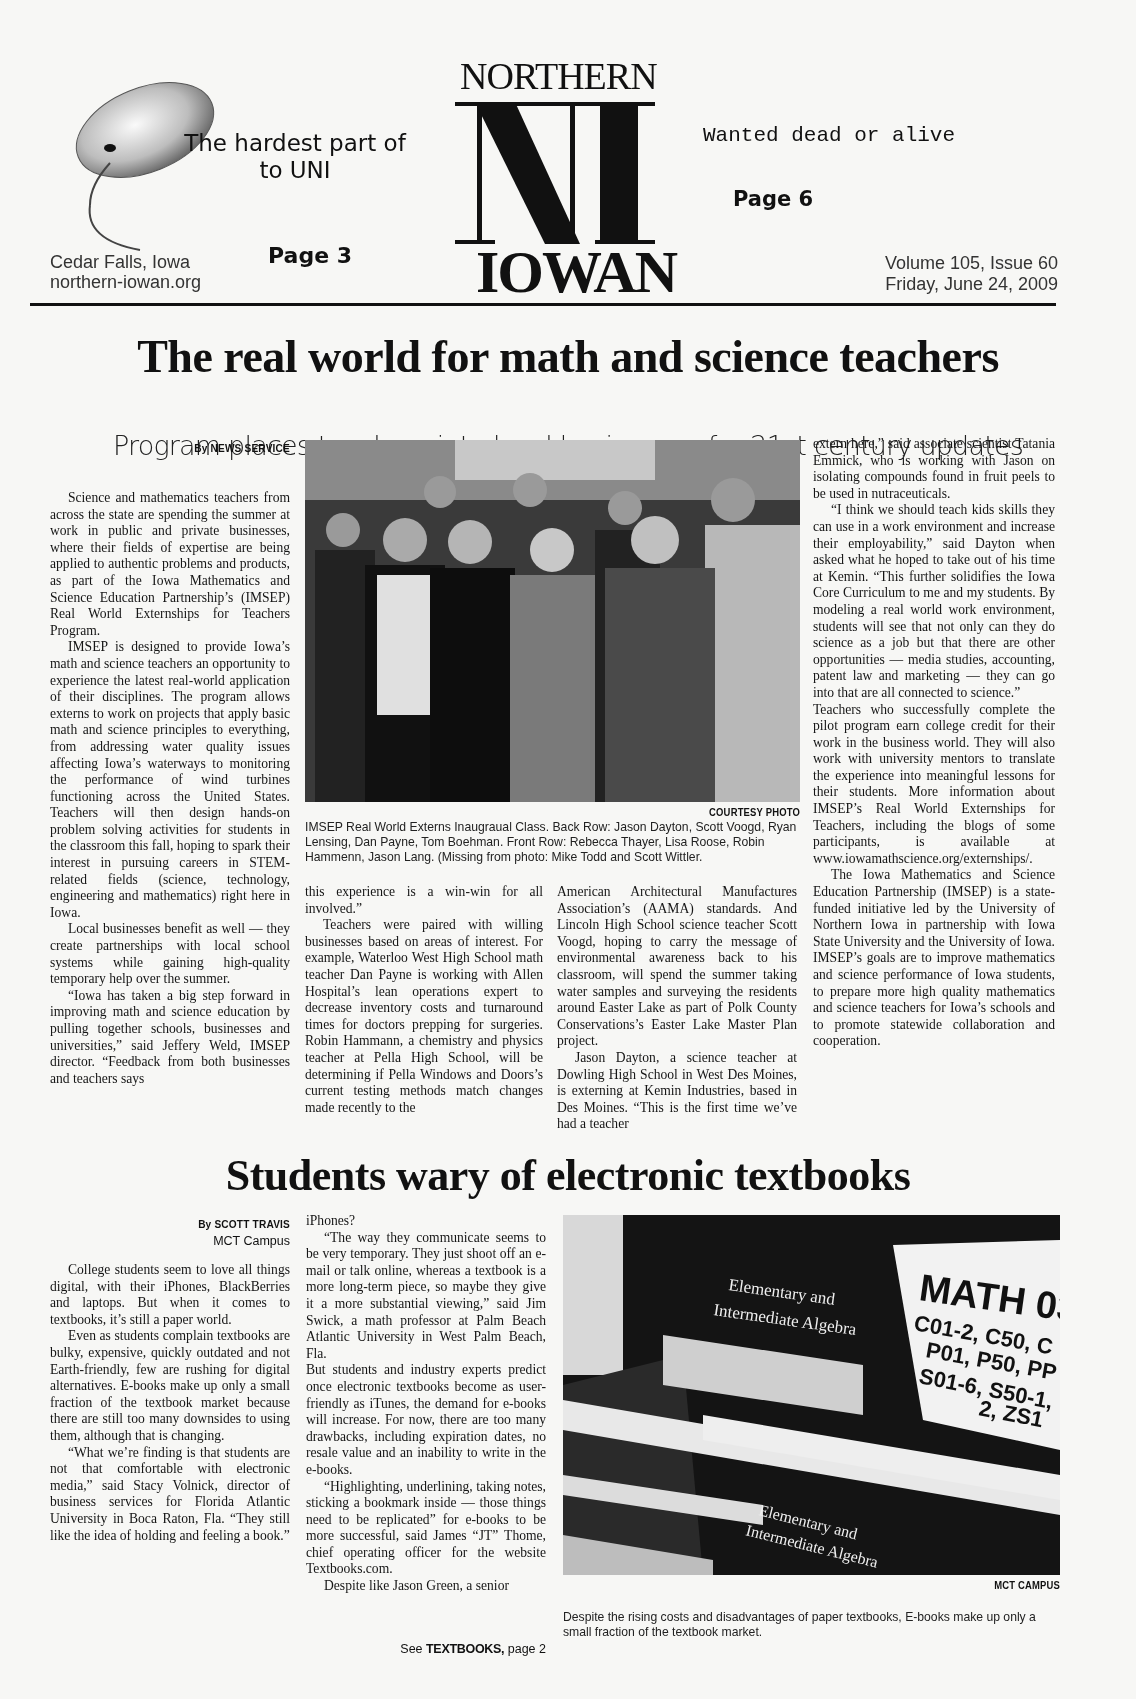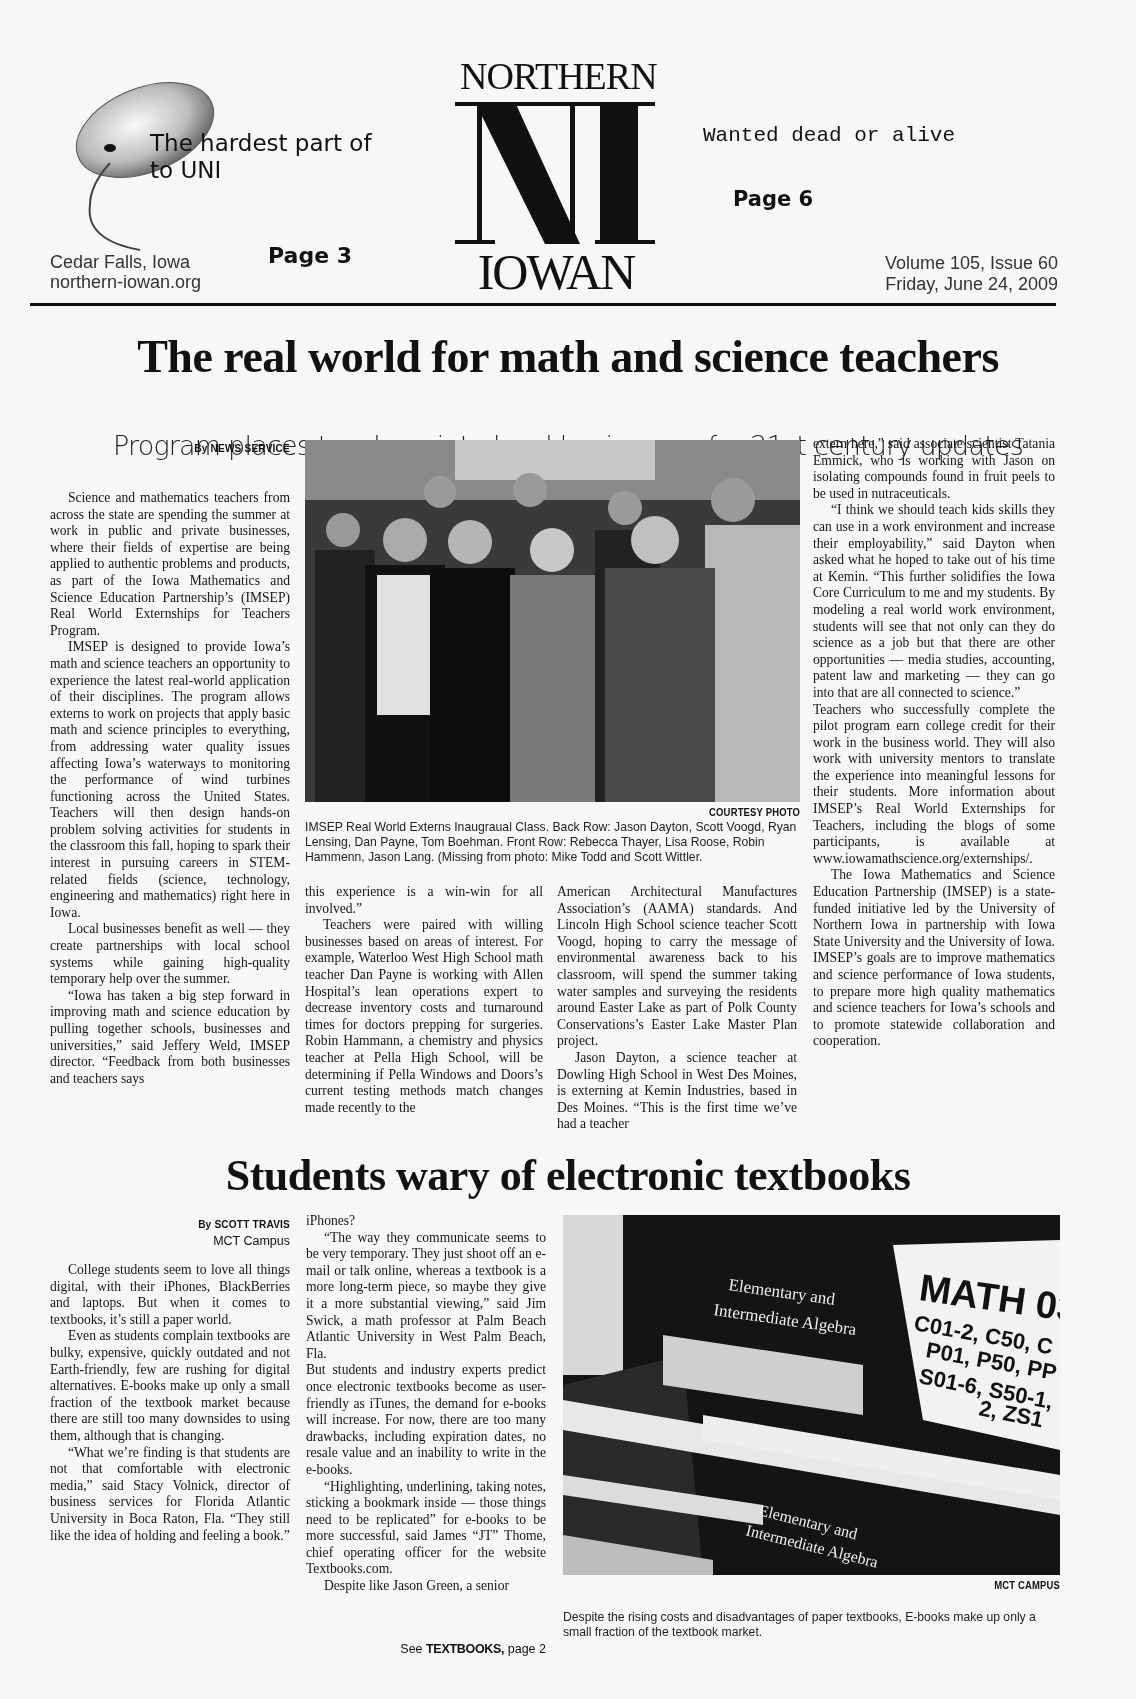--- a/index.html
+++ b/index.html
@@ -3,32 +3,32 @@
 <meta charset="utf-8">
 <style>
   * { box-sizing: border-box; margin: 0; padding: 0; }
   html, body { width: 1136px; height: 1699px; background: #f7f7f5; overflow: hidden; }
   body { position: relative; font-family: "DejaVu Serif", serif; color: #111; }
 
   .abs { position: absolute; }
 
   
   .mouse-art { left: 60px; top: 55px; width: 160px; height: 200px; }
-  .teaser-left { left: 150px; top: 130px; width: 290px; 
+  .teaser-left { left: 150px; top: 130px; width: 290px; text-align: center;
     font-family: "DejaVu Sans", sans-serif; font-size: 23px; line-height: 27px; color: #111; }
   .teaser-left-page { left: 268px; top: 243px; font-family: "DejaVu Sans", sans-serif;
     font-weight: bold; font-size: 22px; }
   .loc { left: 50px; top: 252px; font-family: "Liberation Sans", sans-serif; font-size: 18px;
     line-height: 20px; color: #333; font-weight: 300; }
 
   .logo-northern { left: 460px; top: 56px; width: 190px; text-align: center;
     font-family: "Liberation Serif", serif; font-size: 38px; letter-spacing: -1px; line-height: 40px; }
   .logo-ni { left: 455px; top: 100px; width: 200px; height: 150px; }
-  .logo-iowan { left: 452px; top: 246px; width: 208px; text-align: center;
-    font-family: "Liberation Serif", serif; font-size: 50px; letter-spacing: -2px; line-height: 52px; }
+  .logo-iowan { left: 472px; top: 246px; width: 208px; text-align: center;
+    font-family: "Liberation Serif", serif; font-size: 60px; letter-spacing: -2px; line-height: 52px; font-weight: bold; }
 
   .teaser-right { left: 703px; top: 124px; font-family: Liberation Mono, monospace; font-size: 21px; }
   .teaser-right-page { left: 733px; top: 187px; font-family: "DejaVu Sans", sans-serif;
     font-weight: bold; font-size: 21px; }
   .issue-info { right: 78px; top: 253px; text-align: right; font-family: "Liberation Sans", sans-serif;
     font-size: 18px; line-height: 21px; color: #333; }
 
   .mast-rule { left: 30px; top: 303px; width: 1026px; height: 3px; background: #111; }
 
   

